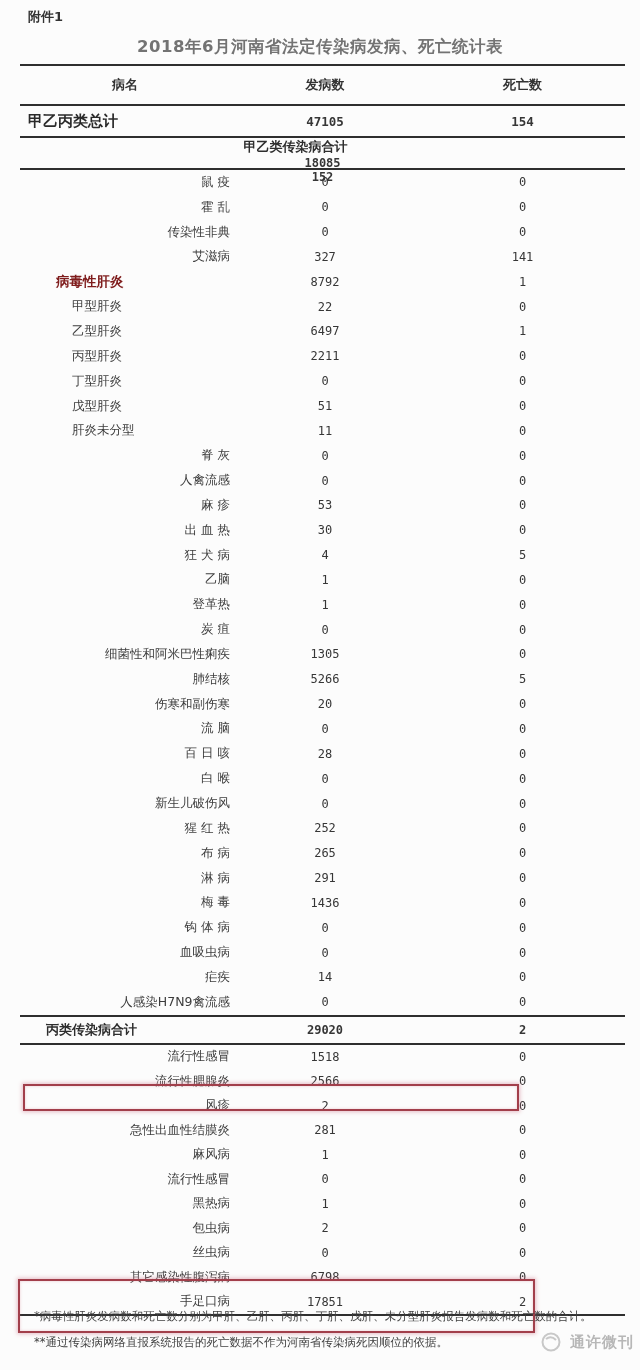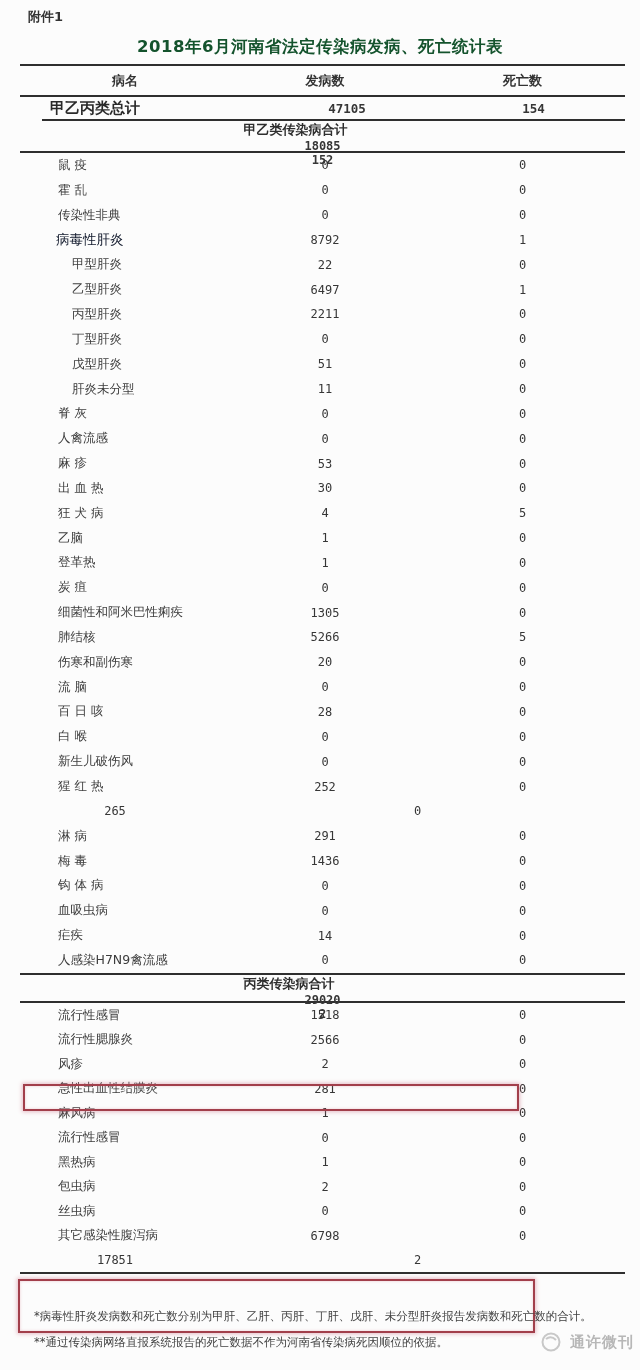--- a/index.html
+++ b/index.html
@@ -10,52 +10,52 @@
     font-family:"DejaVu Sans", sans-serif;
     color:#3c3c3c;
     overflow:hidden;
   }
   .attachment{
     position:absolute;left:28px;top:8px;
     font-size:13px;font-weight:bold;color:#333;
   }
   .title{
     position:absolute;left:0;top:36px;width:100%;
-    text-align:center;font-size:16.5px;font-weight:bold;color:#14532d;
+    text-align:center;font-size:16.5px;font-weight:bold;color:#737373;
     letter-spacing:.5px;
   }
   .table{
     position:absolute;left:20px;top:64px;width:605px;
     border-bottom:2px solid #2f2f2f;
   }
   .trow{display:flex;align-items:center;box-sizing:border-box;}
   .cell{box-sizing:border-box;}
   .cell.name{width:210px;font-size:12.5px;color:#3c3c3c;white-space:nowrap;}
   .cell.num{
     font-family:"DejaVu Sans Mono", monospace;
     font-size:12px;color:#363636;text-align:center;
   }
   .cell.cases{width:190px;}
   .cell.deaths{flex:1;}
-  .thead{height:33px;border-top:2px solid #2f2f2f;border-bottom:2px solid #2f2f2f;}
+  .thead{height:42px;border-top:2px solid #2f2f2f;border-bottom:2px solid #2f2f2f;}
   .thead .cell{font-size:13px;font-weight:bold;color:#333;}
   .thead .name{text-align:center;padding-left:0;}
-  .r-total{height:24px;border-bottom:2px solid #2f2f2f;margin-left:22px;}
+  .r-total{height:32px;border-bottom:2px solid #2f2f2f;}
   .r-total .name{padding-left:8px;font-size:15px;font-weight:bold;color:#2a2a2a;}
   .r-total .num{font-weight:bold;font-size:12.5px;}
   .r-cat{height:32px;border-bottom:2px solid #2f2f2f;flex-direction:column;}
   .r-cat .name{padding-left:26px;font-size:13px;font-weight:bold;color:#2e2e2e;}
   .r-cat .num{font-weight:bold;}
-  .r-cat2{height:30px;border-top:2px solid #2f2f2f;border-bottom:2px solid #2f2f2f;flex-direction:column;}
+  .r-cat2{height:30px;border-top:2px solid #2f2f2f;border-bottom:2px solid #2f2f2f;}
   .r-cat2 .name{padding-left:26px;font-size:13px;font-weight:bold;color:#2e2e2e;}
   .r-cat2 .num{font-weight:bold;}
   .sec-a{height:24.85px;}
   .sec-c{height:24.5px;}
-  .r-row .name{padding-left:38px;}
-  .r-bold .name{padding-left:36px;font-size:13.5px;font-weight:normal;color:#0f172a;}
+  .r-row .name{padding-left:38px;text-align:right;}
+  .r-bold .name{padding-left:36px;font-size:13.5px;font-weight:bold;color:#7f1d1d;}
   .r-sub .name{padding-left:52px;}
   .hl-box{
     position:absolute;
     border:2px solid #a23f4b;
     box-shadow:0 0 4px 1px rgba(205,110,130,.45), inset 0 0 3px rgba(205,110,130,.35);
     pointer-events:none;
   }
   .footnotes{
     position:absolute;left:34px;top:1303px;width:600px;
     font-size:11.5px;color:#3f3f3f;line-height:26px;white-space:nowrap;
@@ -101,20 +101,25 @@
         <div class="trow r-row sec-a">
     <div class="cell name">霍 乱</div>
     <div class="cell num cases">0</div>
     <div class="cell num deaths">0</div>
   </div>
         <div class="trow r-row sec-a">
     <div class="cell name">传染性非典</div>
     <div class="cell num cases">0</div>
     <div class="cell num deaths">0</div>
   </div>
+        <div class="trow r-row sec-a">
+    <div class="cell name">艾滋病</div>
+    <div class="cell num cases">327</div>
+    <div class="cell num deaths">141</div>
+  </div>
         <div class="trow r-bold sec-a">
     <div class="cell name">病毒性肝炎</div>
     <div class="cell num cases">8792</div>
     <div class="cell num deaths">1</div>
   </div>
         <div class="trow r-sub sec-a">
     <div class="cell name">甲型肝炎</div>
     <div class="cell num cases">22</div>
     <div class="cell num deaths">0</div>
   </div>
@@ -217,20 +222,21 @@
     <div class="cell name">新生儿破伤风</div>
     <div class="cell num cases">0</div>
     <div class="cell num deaths">0</div>
   </div>
         <div class="trow r-row sec-a">
     <div class="cell name">猩 红 热</div>
     <div class="cell num cases">252</div>
     <div class="cell num deaths">0</div>
   </div>
         <div class="trow r-row sec-a">
+    <div class="cell name">布 病</div>
     <div class="cell num cases">265</div>
     <div class="cell num deaths">0</div>
   </div>
         <div class="trow r-row sec-a">
     <div class="cell name">淋 病</div>
     <div class="cell num cases">291</div>
     <div class="cell num deaths">0</div>
   </div>
         <div class="trow r-row sec-a">
     <div class="cell name">梅 毒</div>
@@ -306,20 +312,21 @@
     <div class="cell name">丝虫病</div>
     <div class="cell num cases">0</div>
     <div class="cell num deaths">0</div>
   </div>
         <div class="trow r-row sec-c">
     <div class="cell name">其它感染性腹泻病</div>
     <div class="cell num cases">6798</div>
     <div class="cell num deaths">0</div>
   </div>
         <div class="trow r-row sec-c">
+    <div class="cell name">手足口病</div>
     <div class="cell num cases">17851</div>
     <div class="cell num deaths">2</div>
   </div>
       </div>
   </div>
 
   <div class="hl-box" id="hl-solo" style="left: 23px; width: 492px; top: 1084px; height: 23px; border-color: rgb(162, 63, 75);"></div>
   <div class="hl-box" id="hl-group" style="left: 18px; width: 513px; top: 1279px; height: 50px; border-color: rgb(162, 63, 75);"></div>
 
   <div class="footnotes">

